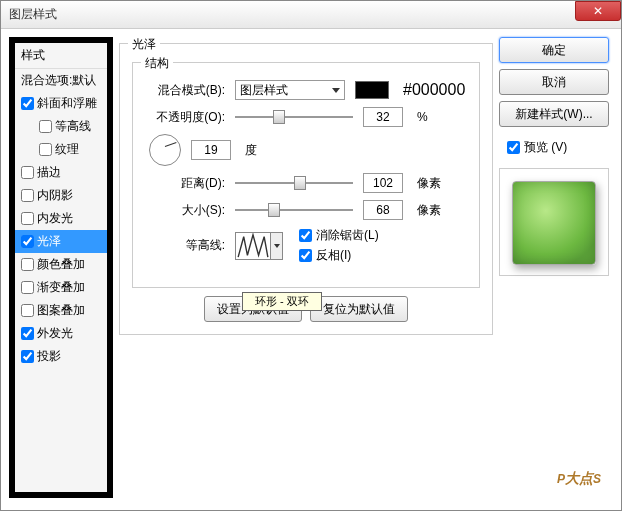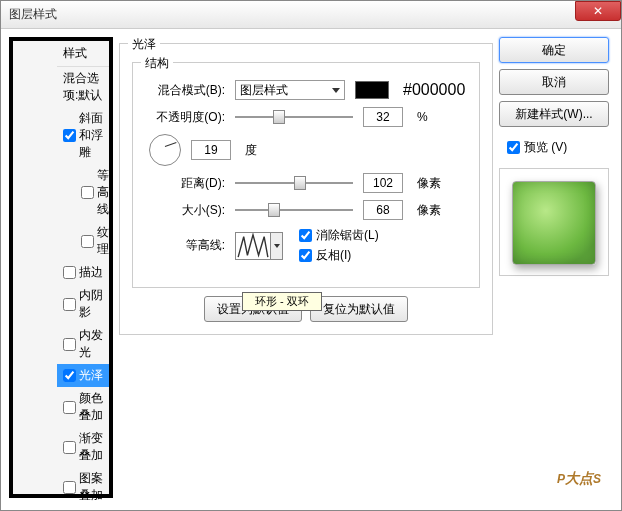--- a/index.html
+++ b/index.html
@@ -2,21 +2,21 @@
 <html><head>
 <meta charset="utf-8">
 <style>
 * { box-sizing: border-box; margin: 0; padding: 0; font-family: "Microsoft YaHei", Arial, sans-serif; font-size: 12px; }
 body { background: #d0d0d0; }
 .window { width: 622px; height: 511px; background: #fff; border: 1px solid #888; box-shadow: 2px 2px 8px rgba(0,0,0,0.3); position: relative; }
 .titlebar { height: 28px; background: linear-gradient(#fff, #e8e8e8); border-bottom: 1px solid #ccc; display: flex; align-items: center; padding-left: 8px; position: relative; }
 .titlebar-text { color: #333; }
 .close-btn { position: absolute; right: 0; top: 0; width: 46px; height: 20px; background: linear-gradient(#e06060, #c83030); color: #fff; display: flex; align-items: center; justify-content: center; border: 1px solid #a02020; border-radius: 0 0 3px 3px; cursor: pointer; font-size: 14px; }
 .content { display: flex; height: calc(100% - 28px); padding: 8px 12px 12px 8px; gap: 6px; }
-.sidebar { width: 104px; border: 4px solid #000000; background: #f5f5f5; padding-left: 44px; }
+.sidebar { width: 104px; border: 6px solid #000000; background: #f5f5f5; }
 .sidebar-header { padding: 4px 6px; border-bottom: 1px solid #ddd; }
 .sidebar-item { padding: 3px 6px; display: flex; align-items: center; gap: 3px; cursor: pointer; }
 .sidebar-item.indent { padding-left: 24px; }
 .sidebar-item.selected { background: #3399ff; color: #fff; }
 .sidebar-item input[type=checkbox] { margin: 0; width: 13px; height: 13px; }
 .main { flex: 1; position: relative; }
 .fieldset { border: 1px solid #ccc; padding: 8px 12px 12px 12px; position: relative; margin-top: 6px; }
 .fieldset-label { position: absolute; top: -8px; left: 8px; background: #fff; padding: 0 4px; }
 .inner-fieldset { border: 1px solid #ccc; padding: 10px 12px 16px 12px; margin-top: 10px; position: relative; }
 .row { display: flex; align-items: center; margin: 7px 0; gap: 10px; }

